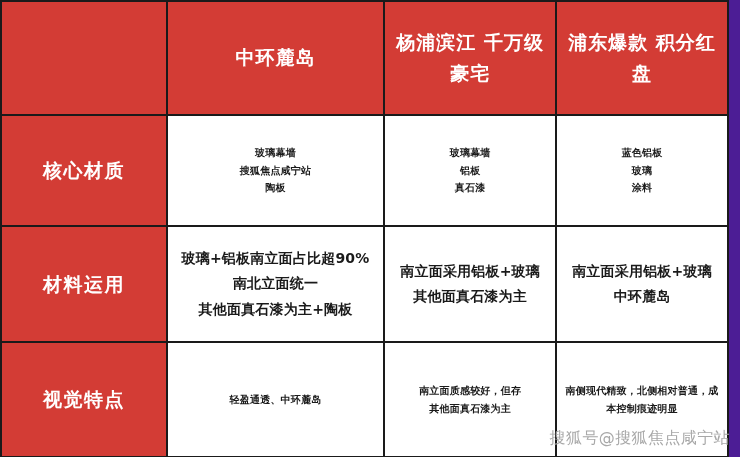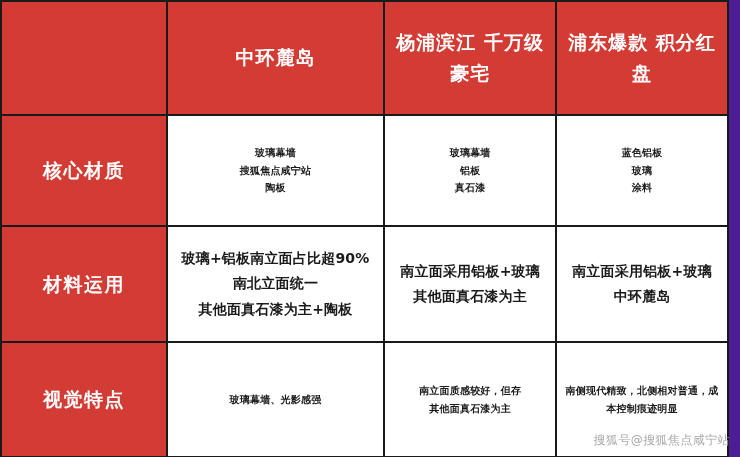--- a/index.html
+++ b/index.html
@@ -97,21 +97,21 @@
 
   .cell-lines.wrap .line {
     white-space: normal;
     font-family: Liberation Serif, serif;
   }
 
   .watermark {
     position: absolute;
     right: 10px;
     bottom: 8px;
-    font-size: 12px;
+    font-size: 16px;
     color: #a8a8a8;
     letter-spacing: 0.4px;
     white-space: nowrap;
     pointer-events: none;
     font-weight: normal;
   }
 </style>
 </head>
 <body>
 
@@ -202,21 +202,21 @@
         </td>
       </tr>
 
       <tr class="row-3">
         <td class="col-label cell-red">
           <div class="rowlabel-text">视觉特点</div>
         </td>
 
         <td class="col-a cell-white">
           <div class="cell-lines">
-            <span class="line">玻璃幕墙、光影感强</span>
+            <span class="line">轻盈通透、中环麓岛</span>
           </div>
         </td>
 
         <td class="col-b cell-white">
           <div class="cell-lines">
             <span class="line">南立面质感较好，但存</span>
             <span class="line">其他面真石漆为主</span>
           </div>
         </td>
 

